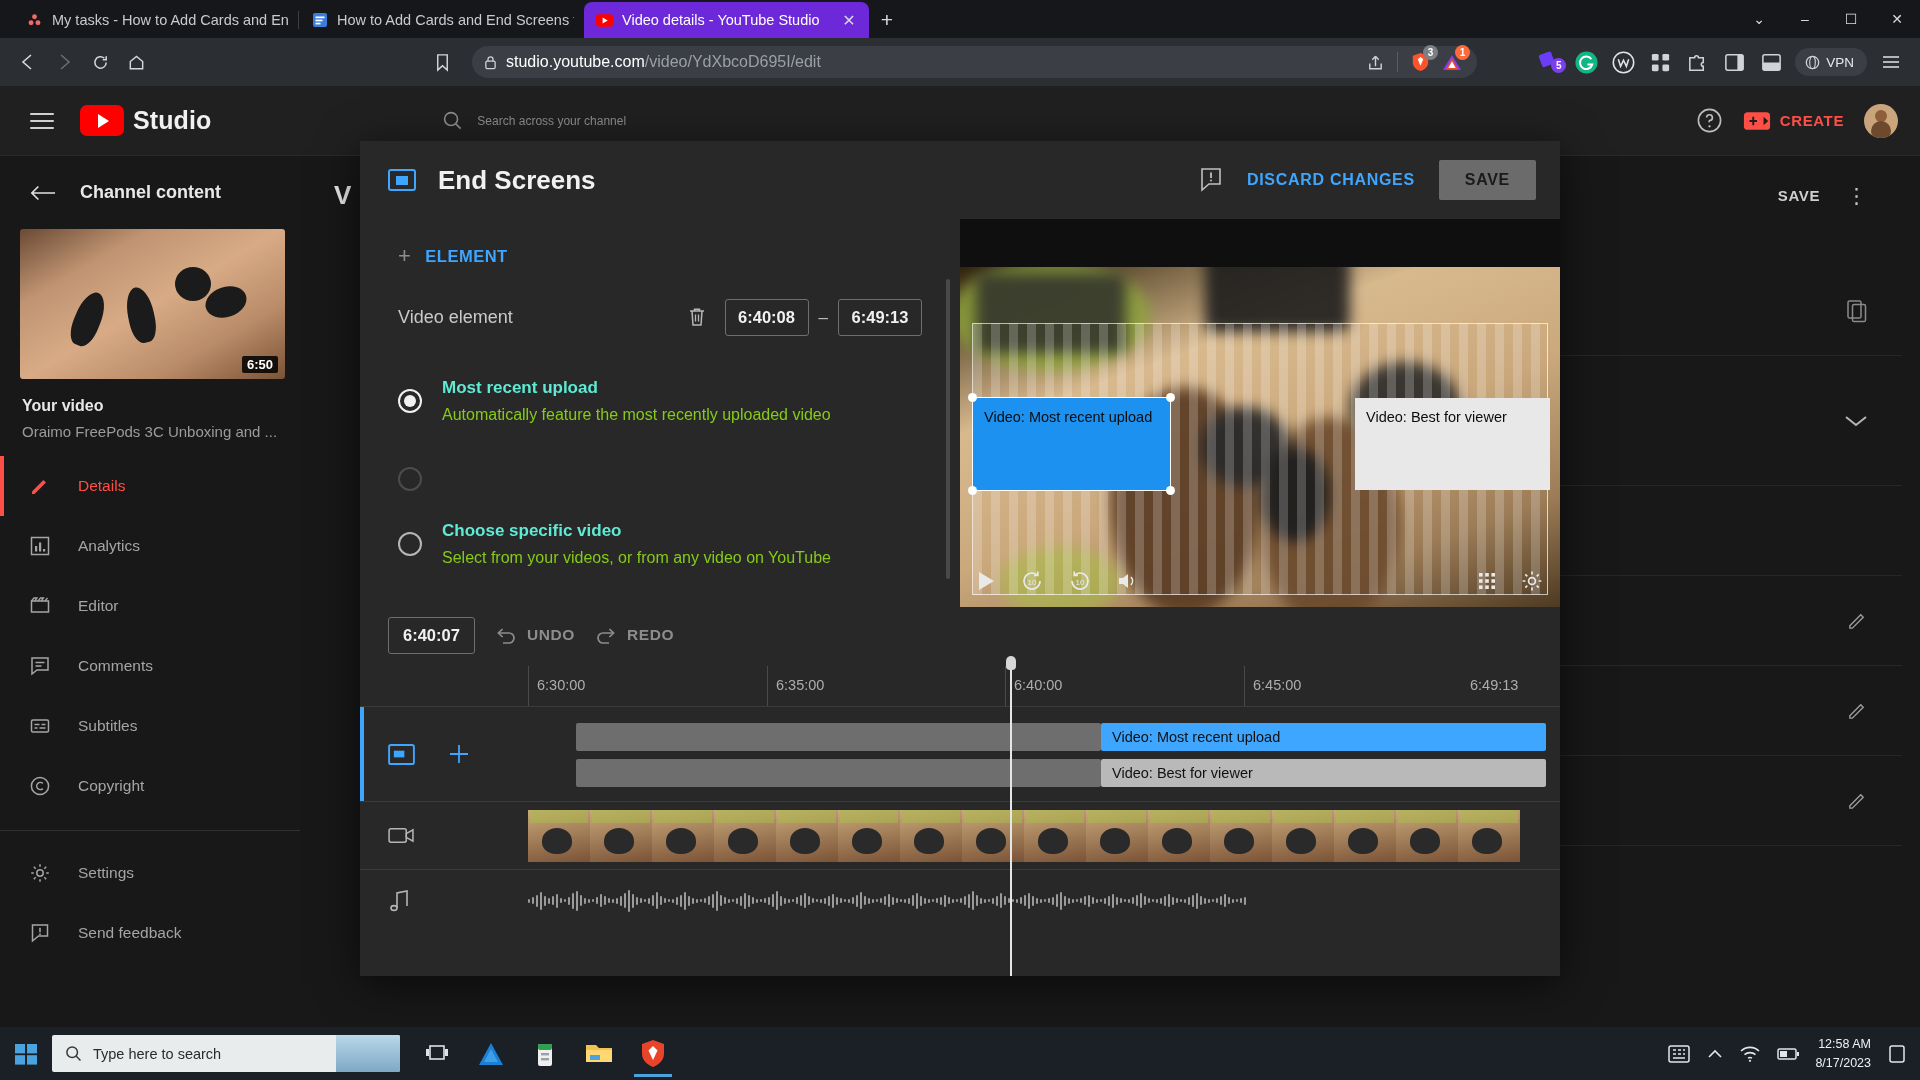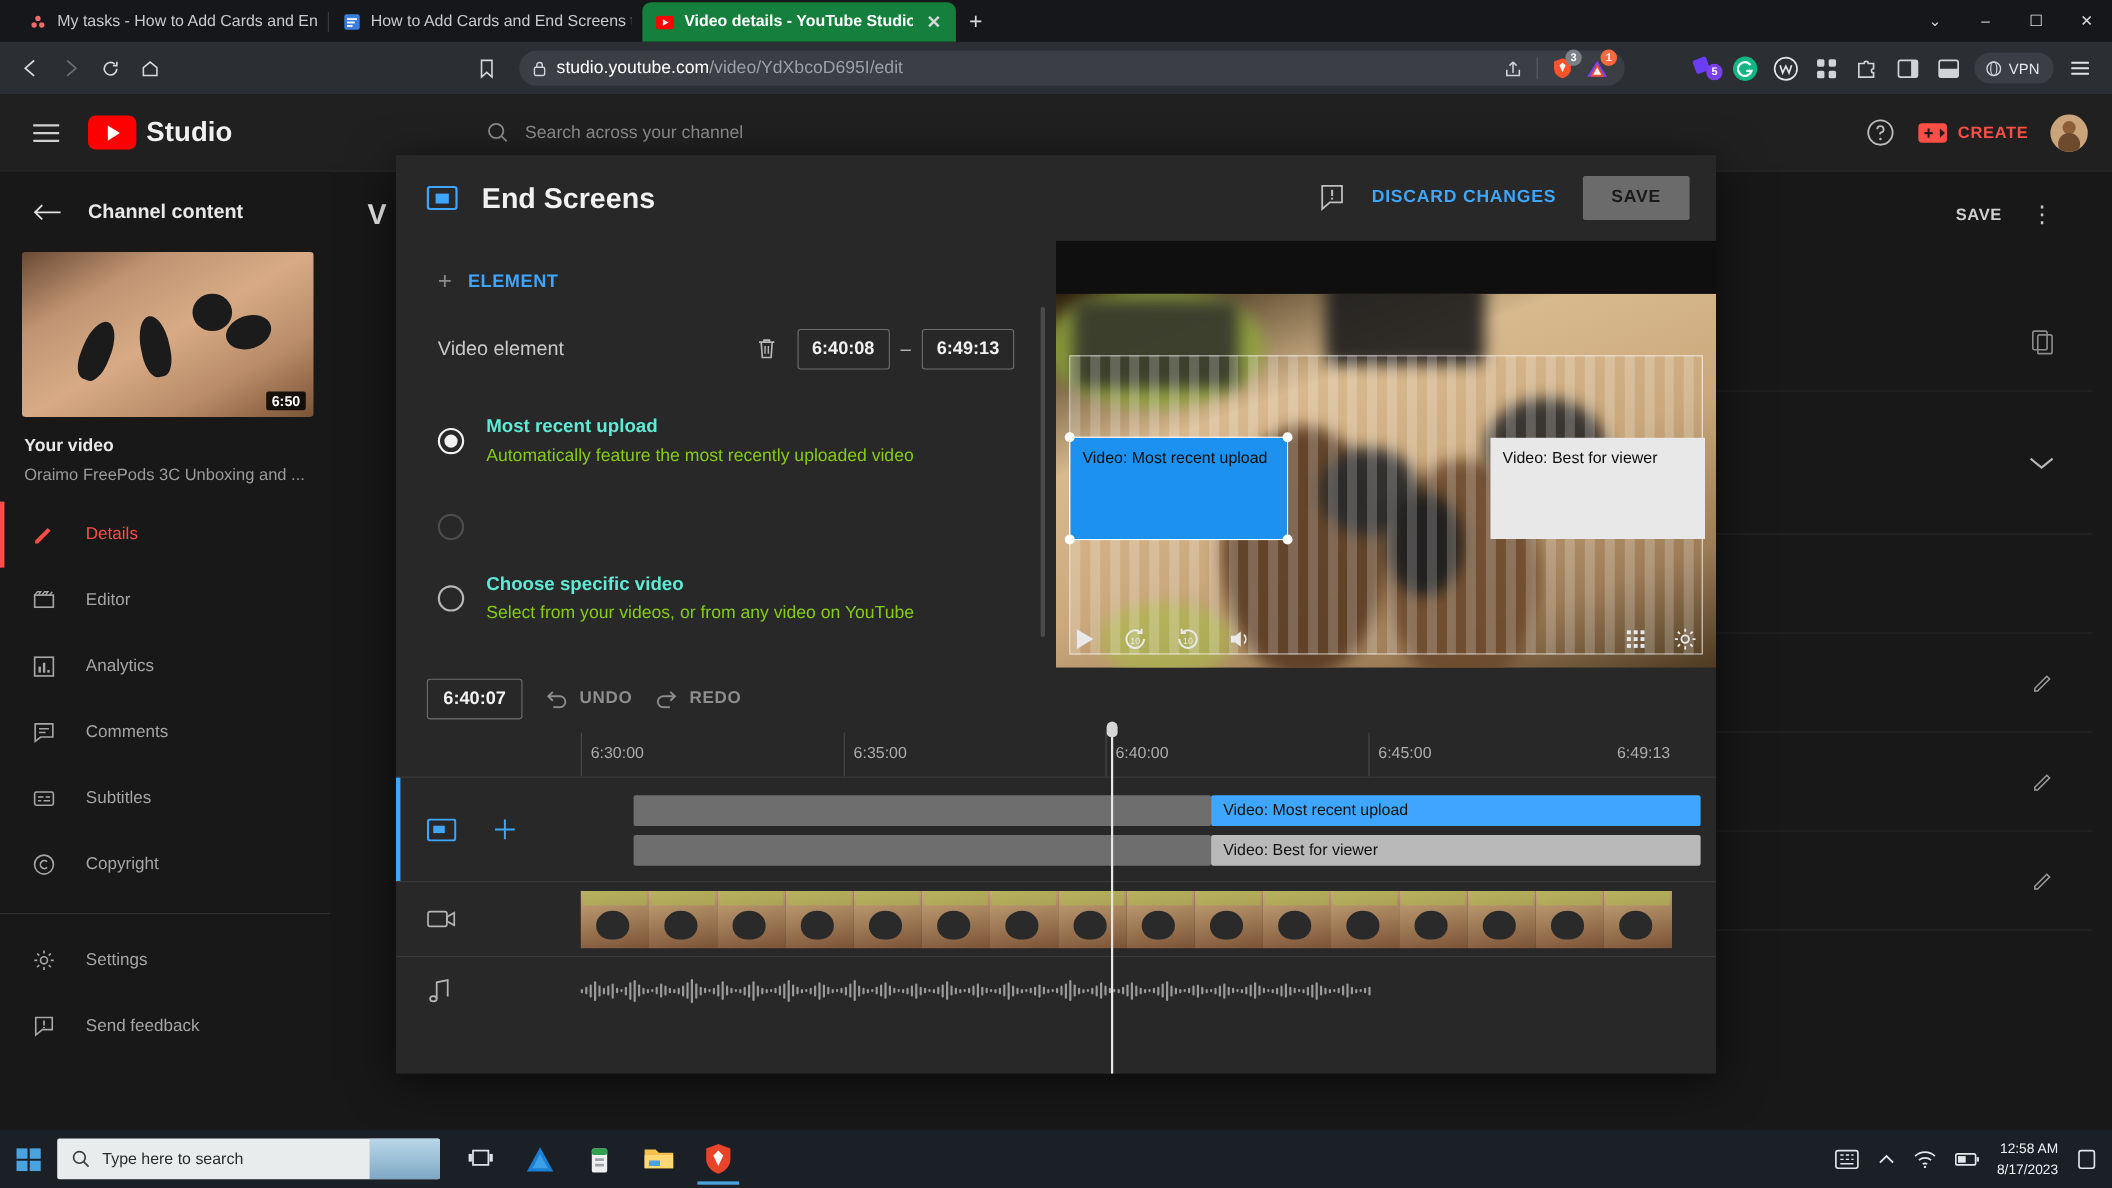--- a/index.html
+++ b/index.html
@@ -17,21 +17,21 @@
     background: #15171a; display: flex; align-items: flex-end;
   }
   .tab {
     height: 36px; width: 285px; display: flex; align-items: center;
     padding: 0 10px 0 12px; gap: 9px; font-size: 14.5px; color: #c8cace;
     border-radius: 8px 8px 0 0; position: relative;
   }
   .tab + .tab::before{
     content:""; position:absolute; left:-1px; top:9px; height:18px; width:1px; background:#3b3e43;
   }
-  .tab.active { background: #15803d; color: #ffffff; font-weight: 700; }
+  .tab.active { background: #6d28d9; color: #ffffff; font-weight: 400; }
   .tab.active::before { display:none; }
   .tab .tab-title {
     white-space: nowrap; overflow: hidden; text-overflow: clip; flex: 1;
   }
   .tab-fav { width: 17px; height: 17px; flex: 0 0 17px; display:flex; align-items:center; justify-content:center;}
   .tab-close { width: 20px; height: 20px; display:flex;align-items:center;justify-content:center; color:#d5d7da; font-size:16px;}
   .newtab-btn {
     width: 36px; height: 32px; display: flex; align-items: center; justify-content: center;
     color: #d5d7da; font-size: 21px; margin-bottom: 2px;
   }
@@ -77,21 +77,21 @@
     border-bottom: 1px solid #2a2a2a;
   }
   .hamburger { width: 40px; height: 40px; display:flex;flex-direction:column;justify-content:center;gap:5px; padding:0 8px;}
   .hamburger span { display:block; height: 2px; background: #d0d0d0; border-radius:1px;}
   .studio-logo { display: flex; align-items: center; gap: 9px; margin-left: 2px; }
   .yt-mark { width: 44px; height: 31px; background: #ff0000; border-radius: 7px; display:flex;align-items:center;justify-content:center;}
   .yt-mark .tri { width:0;height:0;border-left:11px solid #fff;border-top:7px solid transparent;border-bottom:7px solid transparent;margin-left:3px;}
   .studio-word { font-size: 25px; color: #f1f1f1; font-weight: 600; letter-spacing: .1px;}
   .studio-search {
     width: 770px; height: 40px; margin-left: 215px; display: flex; align-items: center; gap: 14px;
-    color: #8c8c8c; font-size: 16px;
+    color: #8c8c8c; font-size: 12px;
   }
   .studio-header-right { margin-left: auto; display: flex; align-items: center; gap: 20px; }
   .create-btn { display: flex; align-items: center; gap: 9px; color: #ff4e45; font-size: 15px; font-weight: 600; letter-spacing:.6px;}
   .avatar { width: 34px; height: 34px; border-radius: 50%; background: #caa47a; overflow:hidden; position:relative;}
   .avatar::after{content:"";position:absolute;left:7px;top:17px;width:20px;height:20px;border-radius:50%;background:#6d4a2d;}
   .avatar::before{content:"";position:absolute;left:11px;top:6px;width:12px;height:12px;border-radius:50%;background:#8c5f3a;}
 
   .side-nav { position: absolute; left: 0; top: 70px; width: 300px; bottom: 0; background: #181818; }
   .side-back { display: flex; align-items: center; gap: 24px; padding: 26px 0 26px 30px; color: #e8e8e8; font-size: 18px; font-weight: 600;}
   .side-thumb {
@@ -461,36 +461,36 @@
         <span class="ico">
           <svg width="22" height="22" viewBox="0 0 22 22">
               <path d="M3 16.4 14.4 5 17 7.6 5.6 19H3Z" fill="#ff4e45"></path>
             </svg>
         </span>
         <span>Details</span>
       </div>
       <div class="side-item">
         <span class="ico">
           <svg width="22" height="22" viewBox="0 0 22 22">
-              <rect x="2.5" y="6" width="17" height="11" fill="none" stroke="#a5a5a5" stroke-width="1.5"></rect>
-              <path d="M2.5 6 5 3h3l-2.2 3M9 6l2.5-3h3L12.3 6M16 6l2.5-3" stroke="#a5a5a5" stroke-width="1.3" fill="none"></path>
-            </svg>
-        </span>
-        <span>Editor</span>
-      </div>
-      <div class="side-item">
-        <span class="ico">
-          <svg width="22" height="22" viewBox="0 0 22 22">
               <rect x="2.5" y="2.5" width="17" height="17" fill="none" stroke="#a5a5a5" stroke-width="1.5"></rect>
               <rect x="6" y="11" width="2.2" height="5.5" fill="#a5a5a5"></rect>
               <rect x="10" y="7.5" width="2.2" height="9" fill="#a5a5a5"></rect>
               <rect x="14" y="14" width="2.2" height="2.5" fill="#a5a5a5"></rect>
             </svg>
         </span>
         <span>Analytics</span>
+      </div>
+      <div class="side-item">
+        <span class="ico">
+          <svg width="22" height="22" viewBox="0 0 22 22">
+              <rect x="2.5" y="6" width="17" height="11" fill="none" stroke="#a5a5a5" stroke-width="1.5"></rect>
+              <path d="M2.5 6 5 3h3l-2.2 3M9 6l2.5-3h3L12.3 6M16 6l2.5-3" stroke="#a5a5a5" stroke-width="1.3" fill="none"></path>
+            </svg>
+        </span>
+        <span>Editor</span>
       </div>
       <div class="side-item">
         <span class="ico">
           <svg width="22" height="22" viewBox="0 0 22 22">
               <path d="M3 3h16v12H8l-5 4Z" fill="none" stroke="#a5a5a5" stroke-width="1.5"></path>
               <path d="M6.5 7.5h9M6.5 11h6" stroke="#a5a5a5" stroke-width="1.4"></path>
             </svg>
         </span>
         <span>Comments</span>
       </div>

